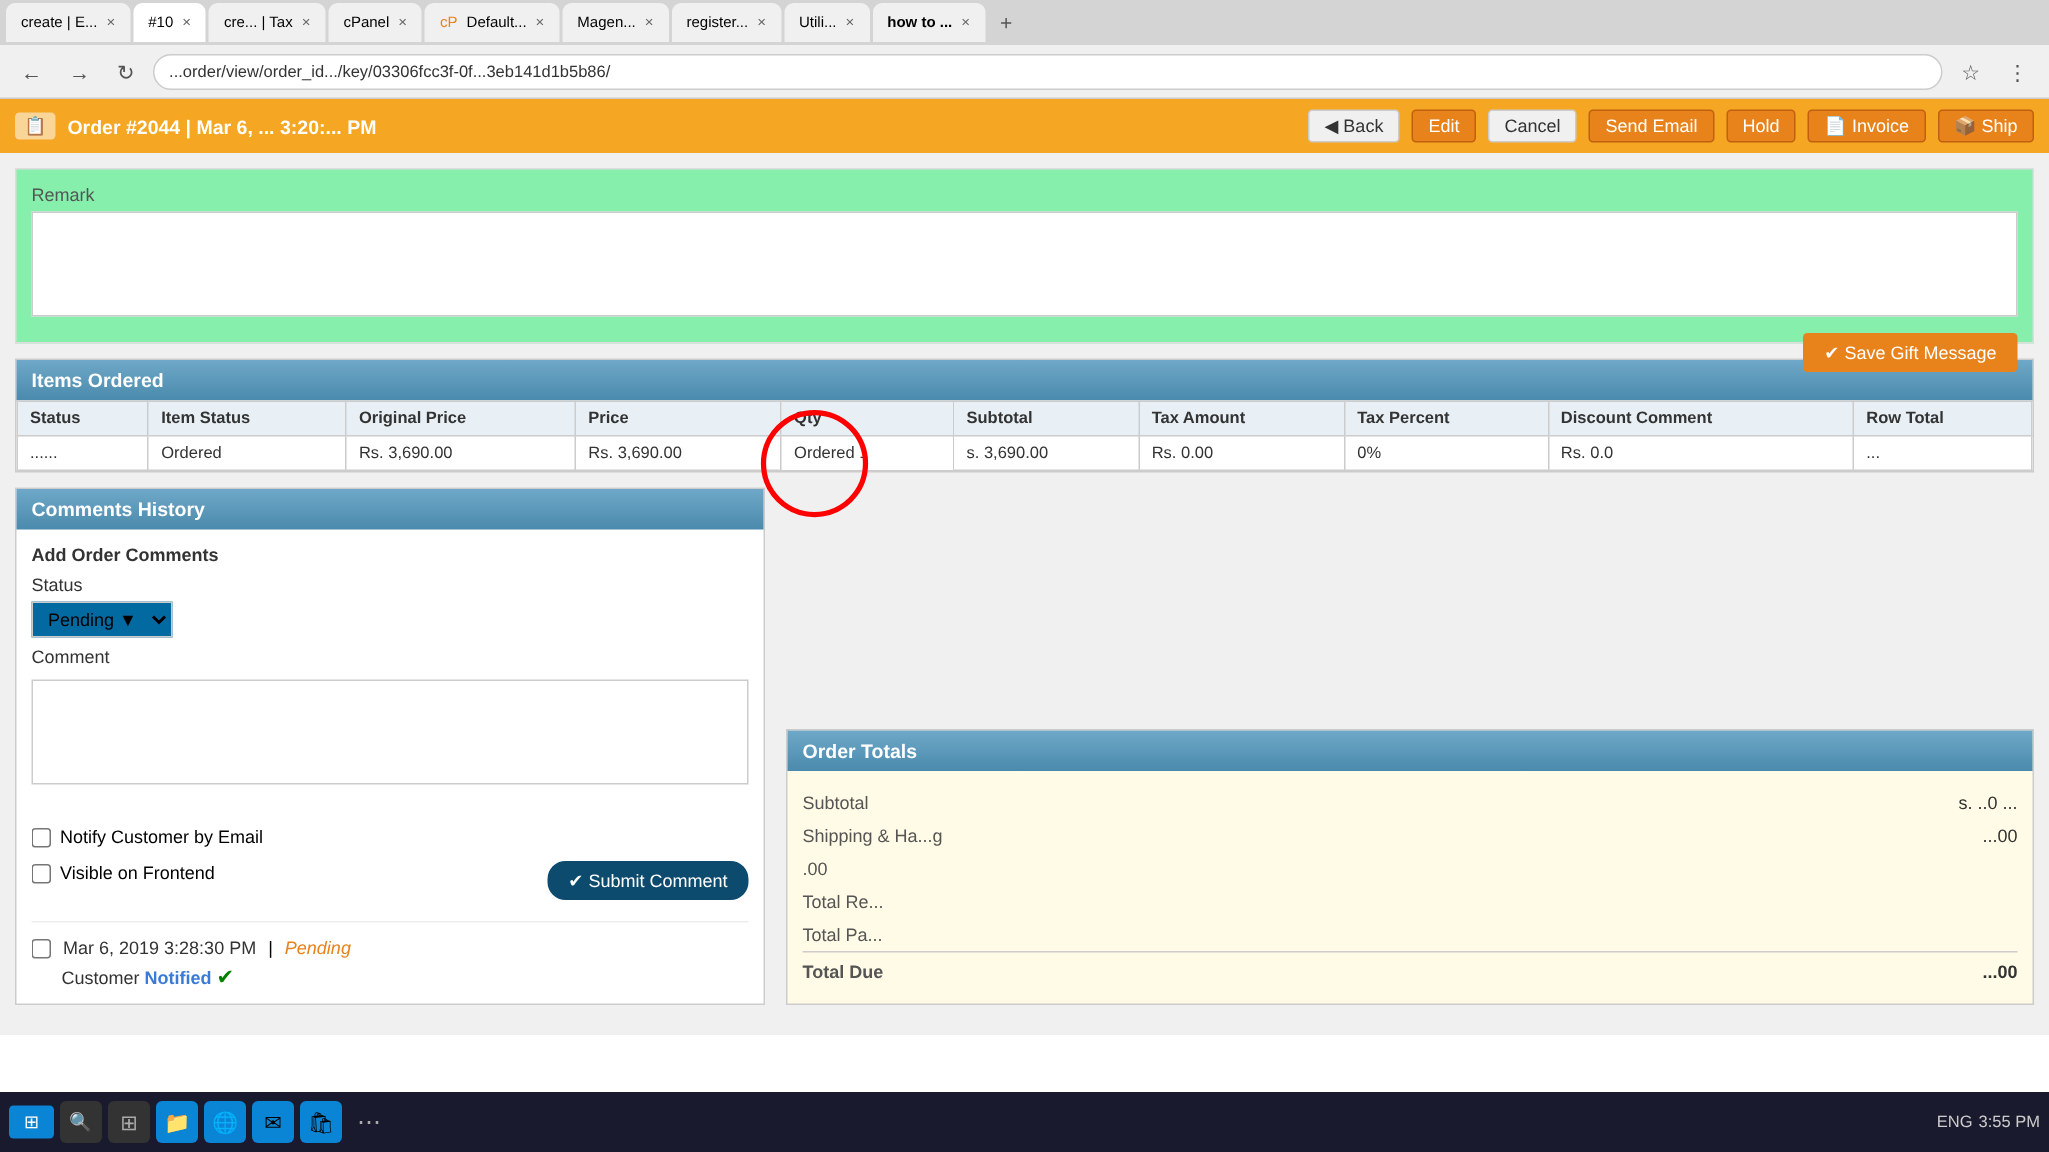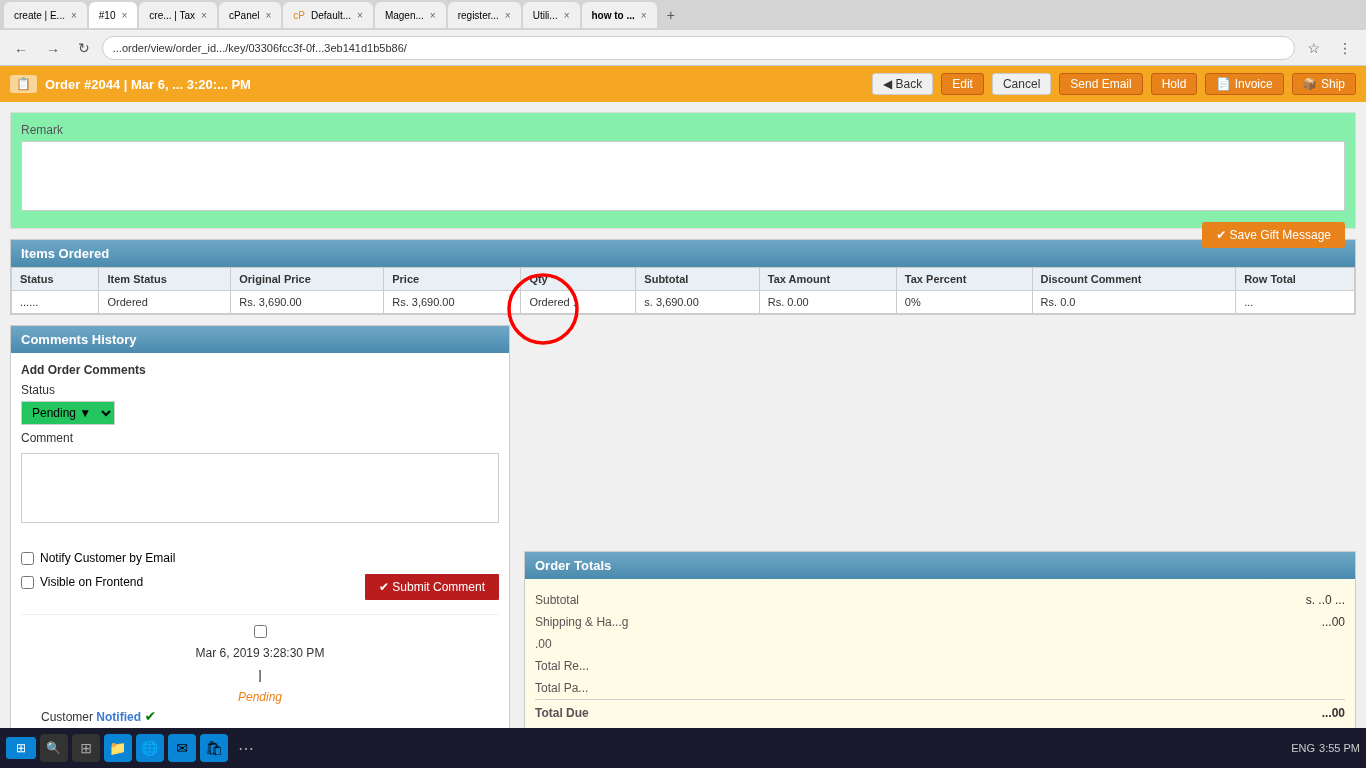--- a/index.html
+++ b/index.html
@@ -48,31 +48,31 @@
     
     .two-col { display: flex; gap: 14px; margin-bottom: 10px; align-items: flex-end; }
     .col-left { flex: 0 0 500px; }
     .col-right { flex: 1; }
 
     
     .comments-section { border: 1px solid #ccc; background: white; }
     .comments-body { padding: 10px; }
     .add-comments-title { font-weight: bold; color: #333; margin-bottom: 6px; font-size: 12px; }
     .form-label { color: #333; margin-bottom: 4px; display: block; font-size: 12px; }
-    .status-select { border: 1px solid #ccc; padding: 3px 6px; font-size: 12px; background: #22c55e; }
+    .status-select { border: 1px solid #ccc; padding: 3px 6px; font-size: 12px; background: #0369a1; }
     .comment-textarea { width: 100%; height: 70px; border: 1px solid #ccc; margin-top: 4px; padding: 4px; resize: none; }
     .checkbox-row { display: flex; align-items: center; gap: 6px; margin-top: 6px; font-size: 12px; }
     .checkbox-row input { cursor: pointer; }
-    .submit-btn { float: right; background: #b91c1c; border: none; color: white; padding: 6px 14px; border-radius: 1px; cursor: pointer; font-size: 12px; margin-top: 40px; }
+    .submit-btn { float: right; background: #0c4a6e; border: none; color: white; padding: 6px 14px; border-radius: 12px; cursor: pointer; font-size: 12px; margin-top: 40px; }
     .submit-btn::before { content: "✔ "; }
     .submit-row { display: flex; justify-content: space-between; align-items: center; margin-top: 8px; }
     .checkboxes-col { display: flex; flex-direction: column; gap: 4px; }
 
     .comment-history-item { margin-top: 14px; padding-top: 10px; border-top: 1px solid #eee; }
-    .comment-date-row { display: flex; align-items: center; gap: 8px; font-size: 12px; flex-direction: column; }
+    .comment-date-row { display: flex; align-items: center; gap: 8px; font-size: 12px; }
     .comment-date { color: #333; }
     .comment-status { color: #e8821a; font-style: italic; }
     .customer-notified { color: #333; font-size: 12px; margin-top: 4px; padding-left: 20px; }
     .notified-word { color: #3a7bd5; font-weight: bold; }
     .check-green { color: green; font-size: 14px; }
 
     
     .totals-section { border: 1px solid #ccc; background: #fffbe6; }
     .totals-body { padding: 10px; }
     .totals-row { display: flex; justify-content: space-between; padding: 4px 0; font-size: 12px; }

